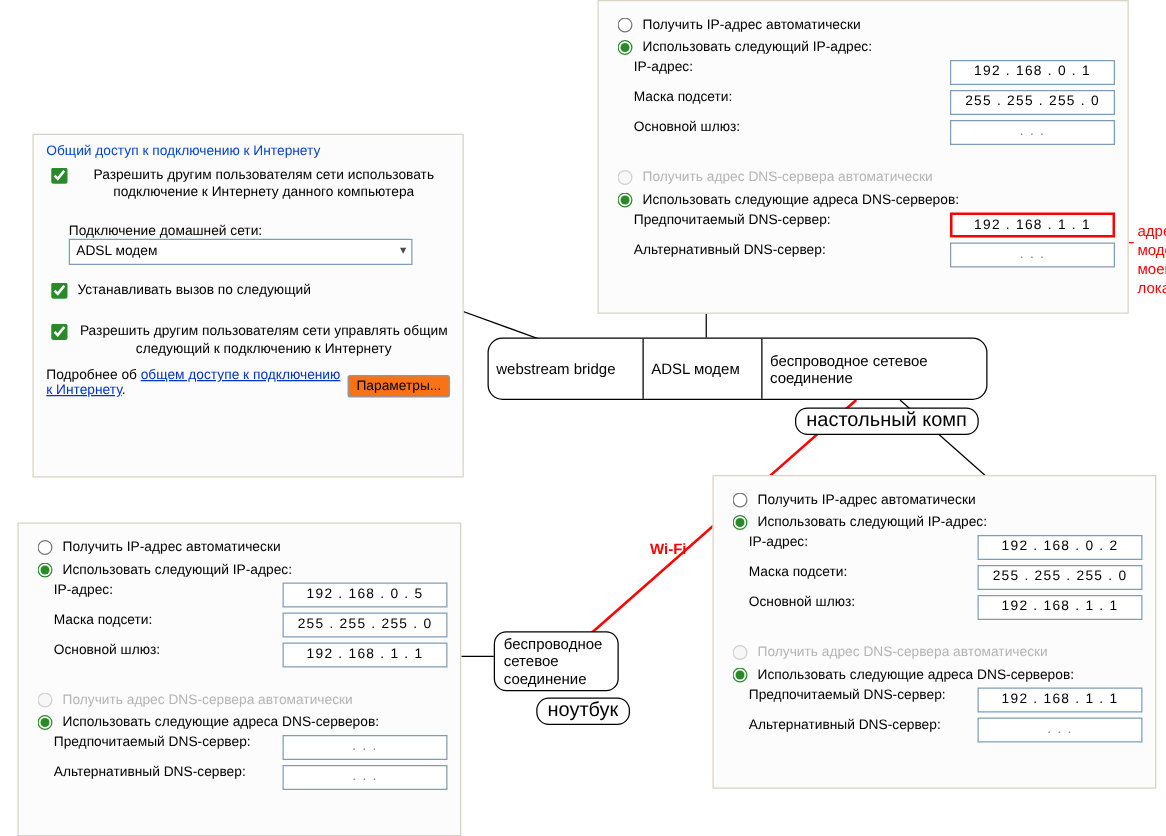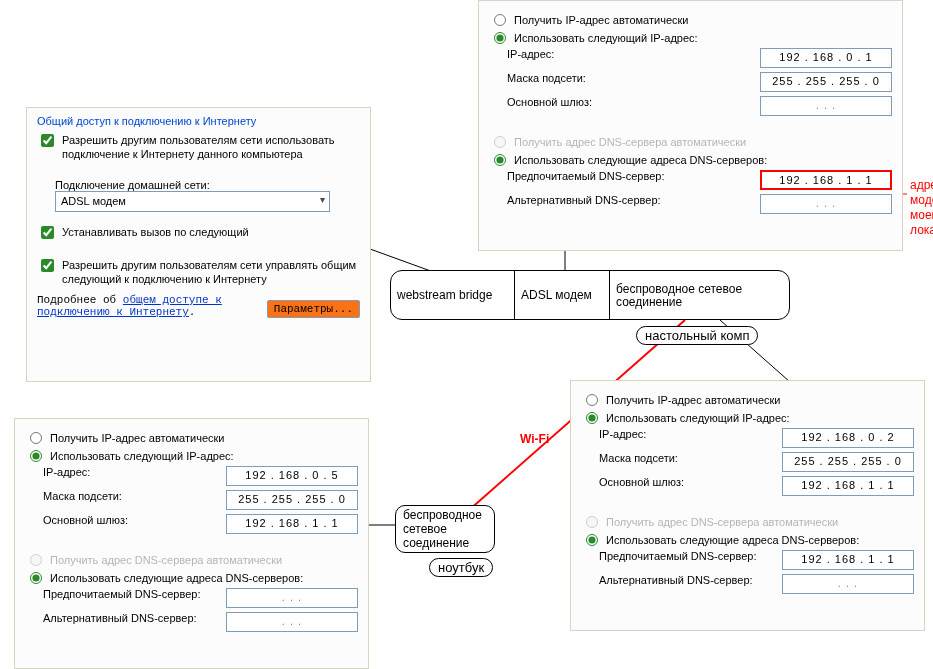--- a/index.html
+++ b/index.html
@@ -33,21 +33,21 @@
     display: flex;
     align-items: flex-start;
     gap: 5px;
     margin: 3px 0;
   }
   .chk-row input[type=checkbox] {
     width: 13px; height: 13px;
     accent-color: #2a8a2a;
     margin-top: 1px;
   }
-  .chk-row .txt { line-height: 14px; }
+  .chk-row .txt { line-height: 14px; text-align: center; }
   .indent { margin-left: 18px; }
   .select-box {
     margin-left: 18px;
     width: 275px;
     height: 21px;
     border: 1px solid #7f9db9;
     background: #fff;
     padding: 3px 5px;
     color: #000;
     position: relative;
@@ -56,21 +56,20 @@
     content:"▾";
     position:absolute; right:4px; top:2px;
     color:#4a4a4a;
     font-size:10px;
   }
   .sharing-footer {
     display: flex;
     align-items: flex-end;
     justify-content: space-between;
     margin-top: 8px;
-    font-family: Liberation Mono, monospace;
   }
   .link-text { color: #0033cc; text-decoration: underline; cursor: pointer; }
   .btn {
     border: 1px solid #7f9db9;
     background: #f97316;
     padding: 2px 6px;
     font-size: 11px;
     border-radius: 2px;
     cursor: pointer;
   }
@@ -121,21 +120,21 @@
     padding:2px 7px;
     font-size:12px;
     line-height:14px;
   }
   .diagram-label {
     position:absolute;
     border:1px solid #000;
     border-radius:10px;
     background:#fff;
     padding:1px 8px;
-    font-size:13px;
+    font-size:16px;
   }
 
   .desktop-bar { left:390px; top:270px; width:400px; height:50px; border:1px solid #000; border-radius:12px; position:absolute; background:#fff; }
   .desktop-cell {
     position:absolute; top:0; height:100%; display:flex; align-items:center; padding:0 6px; font-size:12px;
     border-right:1px solid #000;
   }
   .desktop-cell:last-child{border-right:none;}
 
   .red-annot {

